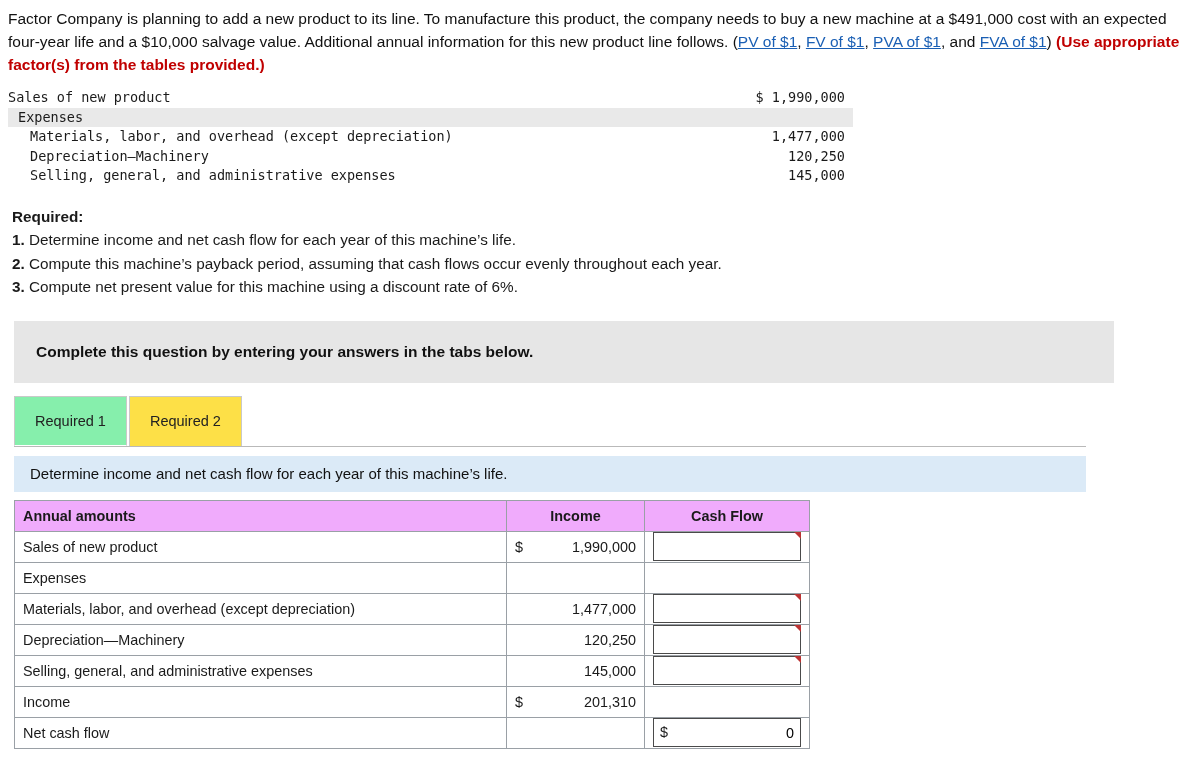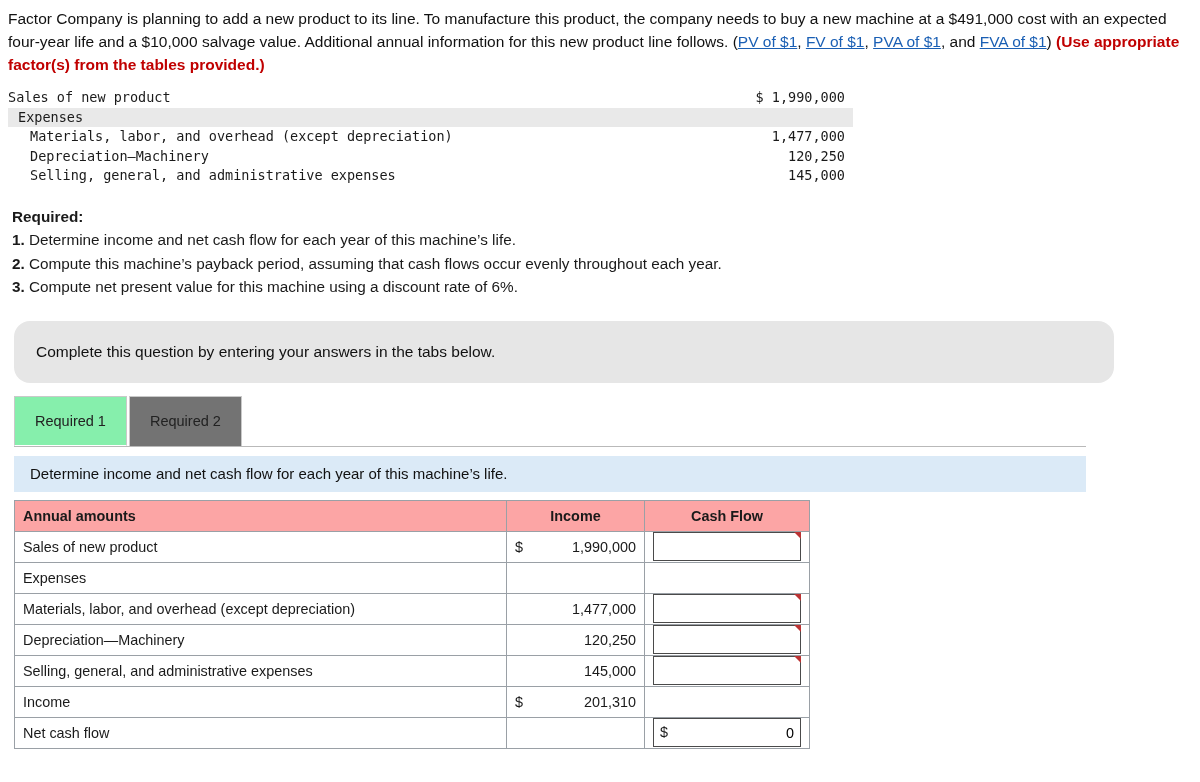--- a/index.html
+++ b/index.html
@@ -58,23 +58,22 @@
   .banner {
     margin-top: 22px;
     margin-left: 14px;
     width: 1100px;
     height: 62px;
     background: #e6e6e6;
     display: flex;
     align-items: center;
     padding-left: 22px;
     font-size: 15.5px;
-    font-weight: normal;
+    font-weight: bold;
     color: #111;
-    border-radius: 16px;
   }
 
   
   .tabs {
     margin-top: 14px;
     margin-left: 14px;
     display: flex;
     align-items: flex-end;
     height: 50px;
     border-bottom: 1px solid #b9b9b9;
@@ -83,21 +82,21 @@
   .tab {
     height: 50px;
     display: flex;
     align-items: center;
     justify-content: center;
     padding: 0 20px;
     font-size: 14.5px;
     color: #222;
     border: 1px solid #c9c9c9;
     border-bottom: none;
-    background: #737373;
+    background: #fde047;
     margin-right: 2px;
     cursor: pointer;
   }
   .tab.active {
     background: #86efac;
     border-bottom: 1px solid #ffffff;
     position: relative;
     z-index: 2;
   }
 
@@ -122,21 +121,21 @@
     border-collapse: collapse;
     width: 796px;
     font-size: 14.4px;
   }
   table.amounts th, table.amounts td {
     border: 1px solid #9aa0a6;
     height: 31px;
     padding: 0 8px;
   }
   table.amounts thead th {
-    background: #fca5a5;
+    background: #f0abfc;
     font-weight: bold;
     color: #1a1a1a;
     text-align: left;
   }
   table.amounts thead th.ctr { text-align: center; }
   .c-label { width: 506px; }
   .c-income { width: 140px; }
   .c-cash { width: 150px; }
 
   td.money {

